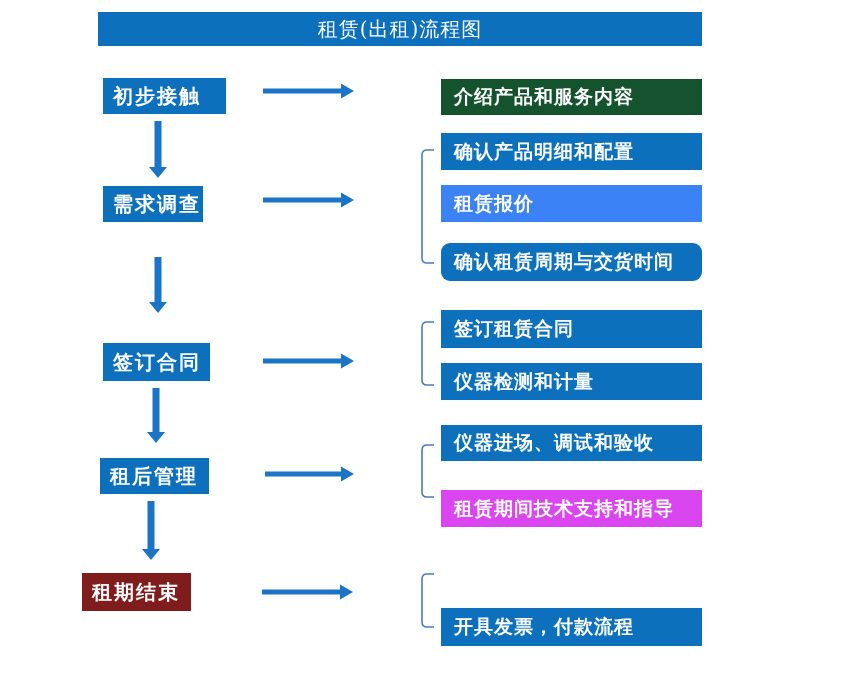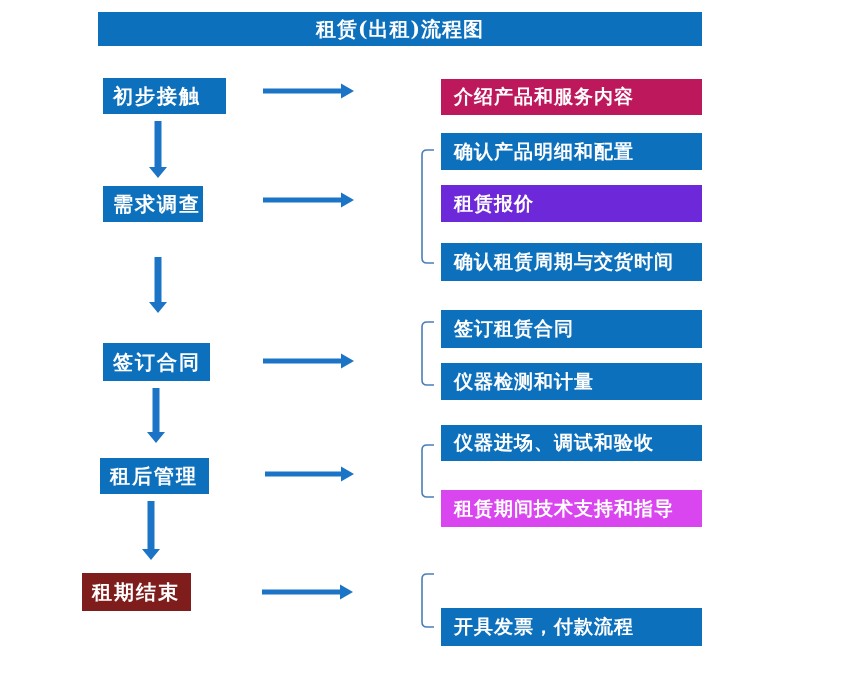--- a/index.html
+++ b/index.html
@@ -2,21 +2,21 @@
 <html><head>
 <meta charset="utf-8">
 <style>
   html,body{margin:0;padding:0;background:#ffffff;}
   .canvas{
     position:relative;width:844px;height:688px;background:#ffffff;overflow:hidden;
     font-family:"DejaVu Serif","Liberation Serif",serif;
   }
   .title-bar{
     position:absolute;display:flex;align-items:center;justify-content:center;
-    color:#ffffff;font-weight:700;font-size:20px;letter-spacing:1px;
+    color:#ffffff;font-weight:400;font-size:20px;letter-spacing:1px;
   }
   .node{
     position:absolute;display:flex;align-items:center;box-sizing:border-box;
     color:#ffffff;font-weight:700;white-space:nowrap;
   }
   .stage{font-size:20px;padding-left:10px;letter-spacing:2px;}
   .detail{font-size:19px;padding-left:13px;letter-spacing:1px;}
   #connector-layer{position:absolute;left:0;top:0;pointer-events:none;}
 </style>
 </head>
@@ -49,22 +49,22 @@
       <path d="M434 322 L427 322 Q422 322 422 327 L422 380 Q422 385 427 385 L434 385" fill="none" stroke="#4a7eba" stroke-width="1.6"></path>
       <path d="M434 445 L427 445 Q422 445 422 450 L422 492 Q422 497 427 497 L434 497" fill="none" stroke="#4a7eba" stroke-width="1.6"></path>
       <path d="M434 574 L427 574 Q422 574 422 579 L422 622 Q422 627 427 627 L434 627" fill="none" stroke="#4a7eba" stroke-width="1.6"></path>
     </svg>
 
 <div class="node stage" style="left: 103px; top: 78px; width: 123px; height: 36px; background: rgb(13, 112, 188); color: rgb(255, 255, 255);">初步接触</div>
     <div class="node stage" style="left: 103px; top: 186px; width: 100px; height: 36px; background: rgb(13, 112, 188); color: rgb(255, 255, 255);">需求调查</div>
     <div class="node stage" style="left: 103px; top: 343px; width: 107px; height: 38px; background: rgb(13, 112, 188); color: rgb(255, 255, 255);">签订合同</div>
     <div class="node stage" style="left: 100px; top: 458px; width: 109px; height: 36px; background: rgb(13, 112, 188); color: rgb(255, 255, 255); font-family: Liberation Mono, monospace;">租后管理</div>
     <div class="node stage" style="left: 82px; top: 573px; width: 109px; height: 38px; background: #7f1d1d; color: rgb(255, 255, 255);">租期结束</div>
-    <div class="node detail" style="left: 441px; top: 79px; width: 261px; height: 36px; background: #be185d; color: rgb(255, 255, 255);">介绍产品和服务内容</div>
+    <div class="node detail" style="left: 441px; top: 79px; width: 261px; height: 36px; background: #14532d; color: rgb(255, 255, 255);">介绍产品和服务内容</div>
     <div class="node detail" style="left: 441px; top: 133px; width: 261px; height: 37px; background: rgb(13, 112, 188); color: rgb(255, 255, 255);">确认产品明细和配置</div>
-    <div class="node detail" style="left: 441px; top: 185px; width: 261px; height: 37px; background: #6d28d9; color: rgb(255, 255, 255);">租赁报价</div>
-    <div class="node detail" style="left: 441px; top: 243px; width: 261px; height: 38px; background: rgb(13, 112, 188); color: rgb(255, 255, 255);">确认租赁周期与交货时间</div>
+    <div class="node detail" style="left: 441px; top: 185px; width: 261px; height: 37px; background: #3b82f6; color: rgb(255, 255, 255);">租赁报价</div>
+    <div class="node detail" style="left: 441px; top: 243px; width: 261px; height: 38px; background: rgb(13, 112, 188); color: rgb(255, 255, 255); border-radius: 9px;">确认租赁周期与交货时间</div>
     <div class="node detail" style="left: 441px; top: 310px; width: 261px; height: 38px; background: rgb(13, 112, 188); color: rgb(255, 255, 255);">签订租赁合同</div>
     <div class="node detail" style="left: 441px; top: 363px; width: 261px; height: 37px; background: rgb(13, 112, 188); color: rgb(255, 255, 255);">仪器检测和计量</div>
     <div class="node detail" style="left: 441px; top: 425px; width: 261px; height: 36px; background: rgb(13, 112, 188); color: #ffffff;">仪器进场、调试和验收</div>
     <div class="node detail" style="left: 441px; top: 490px; width: 261px; height: 37px; background: #d946ef; color: rgb(255, 255, 255);">租赁期间技术支持和指导</div>
     <div class="node detail" style="left: 441px; top: 608px; width: 261px; height: 38px; background: rgb(13, 112, 188); color: rgb(255, 255, 255);">开具发票，付款流程</div>
   </div>
 
 </body></html>

